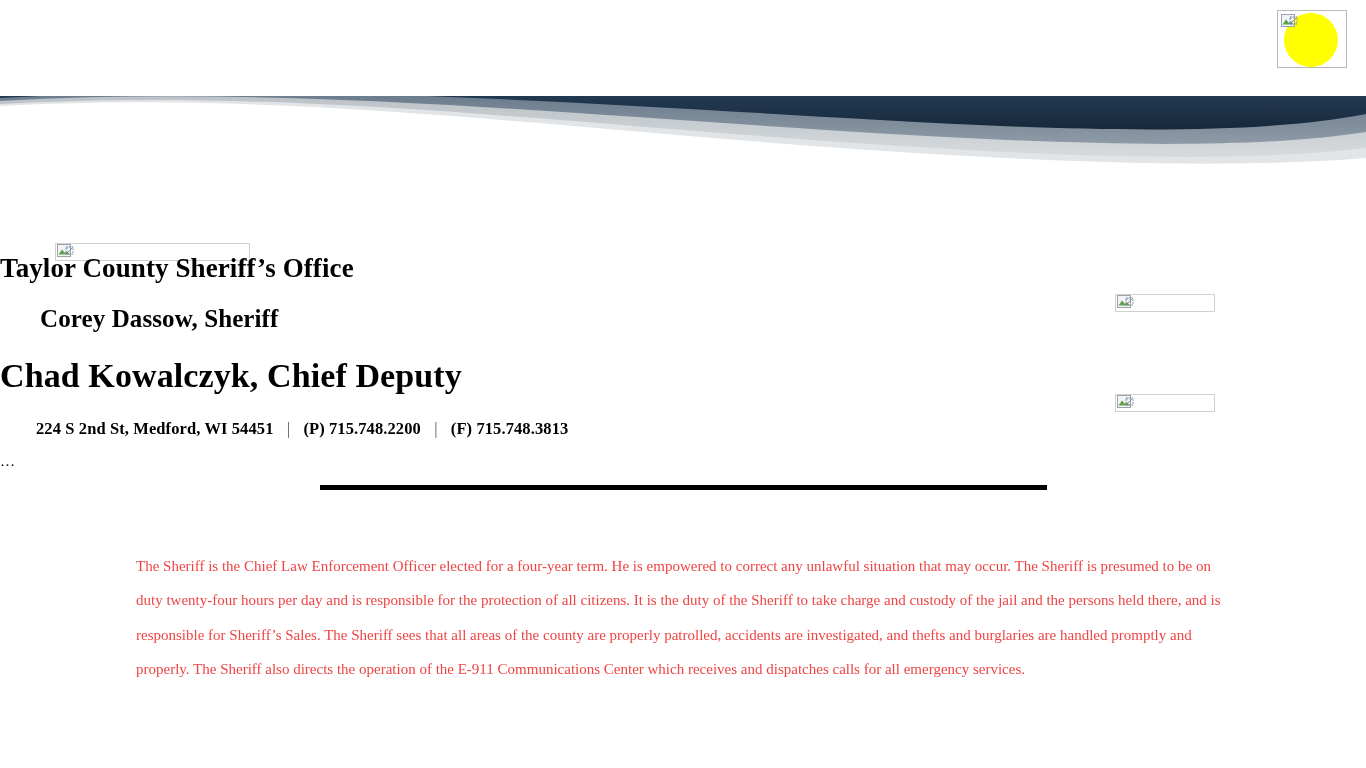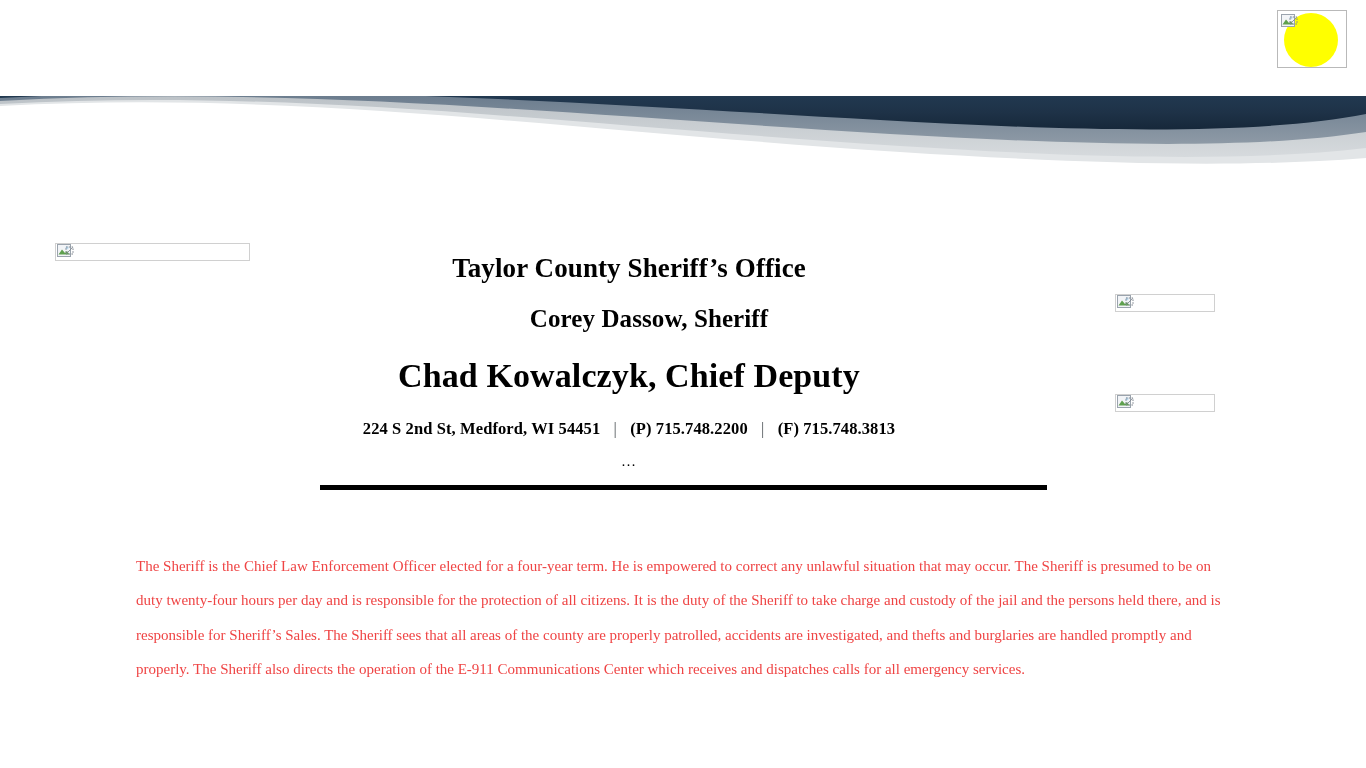--- a/index.html
+++ b/index.html
@@ -74,40 +74,40 @@
     overflow: hidden;
   }
   .img-ph-left  { left: 55px;   top: 243px; width: 195px; height: 18px; }
   .img-ph-r1    { left: 1115px; top: 294px; width: 100px; height: 18px; }
   .img-ph-r2    { left: 1115px; top: 394px; width: 100px; height: 18px; }
   .img-ph .broken-ico { left: 1px; top: 0px; }
 
   
   .headings {
     position: absolute;
-    left: 12px;
+    left: 0;
     top: 246px;
     width: 1234px;
-    text-align: center;
   }
   .hline {
     font-weight: bold;
     color: #000000;
     letter-spacing: 0.1px;
   }
   .hline-1 { font-size: 27px; line-height: 44px; }
   .hline-2 { font-size: 25px; line-height: 57px; margin-left: 40px; }
   .hline-3 { font-size: 34px; line-height: 57px; }
 
   .addr {
     font-size: 16.5px;
     font-weight: bold;
     line-height: 50px;
     color: #000000;
     letter-spacing: 0.1px;
+    padding-left: 36px;
   }
   .addr .sep {
     display: inline-block;
     padding: 0 9px;
     color: #555a5e;
     font-weight: normal;
   }
 
   .dots {
     font-size: 15px;

